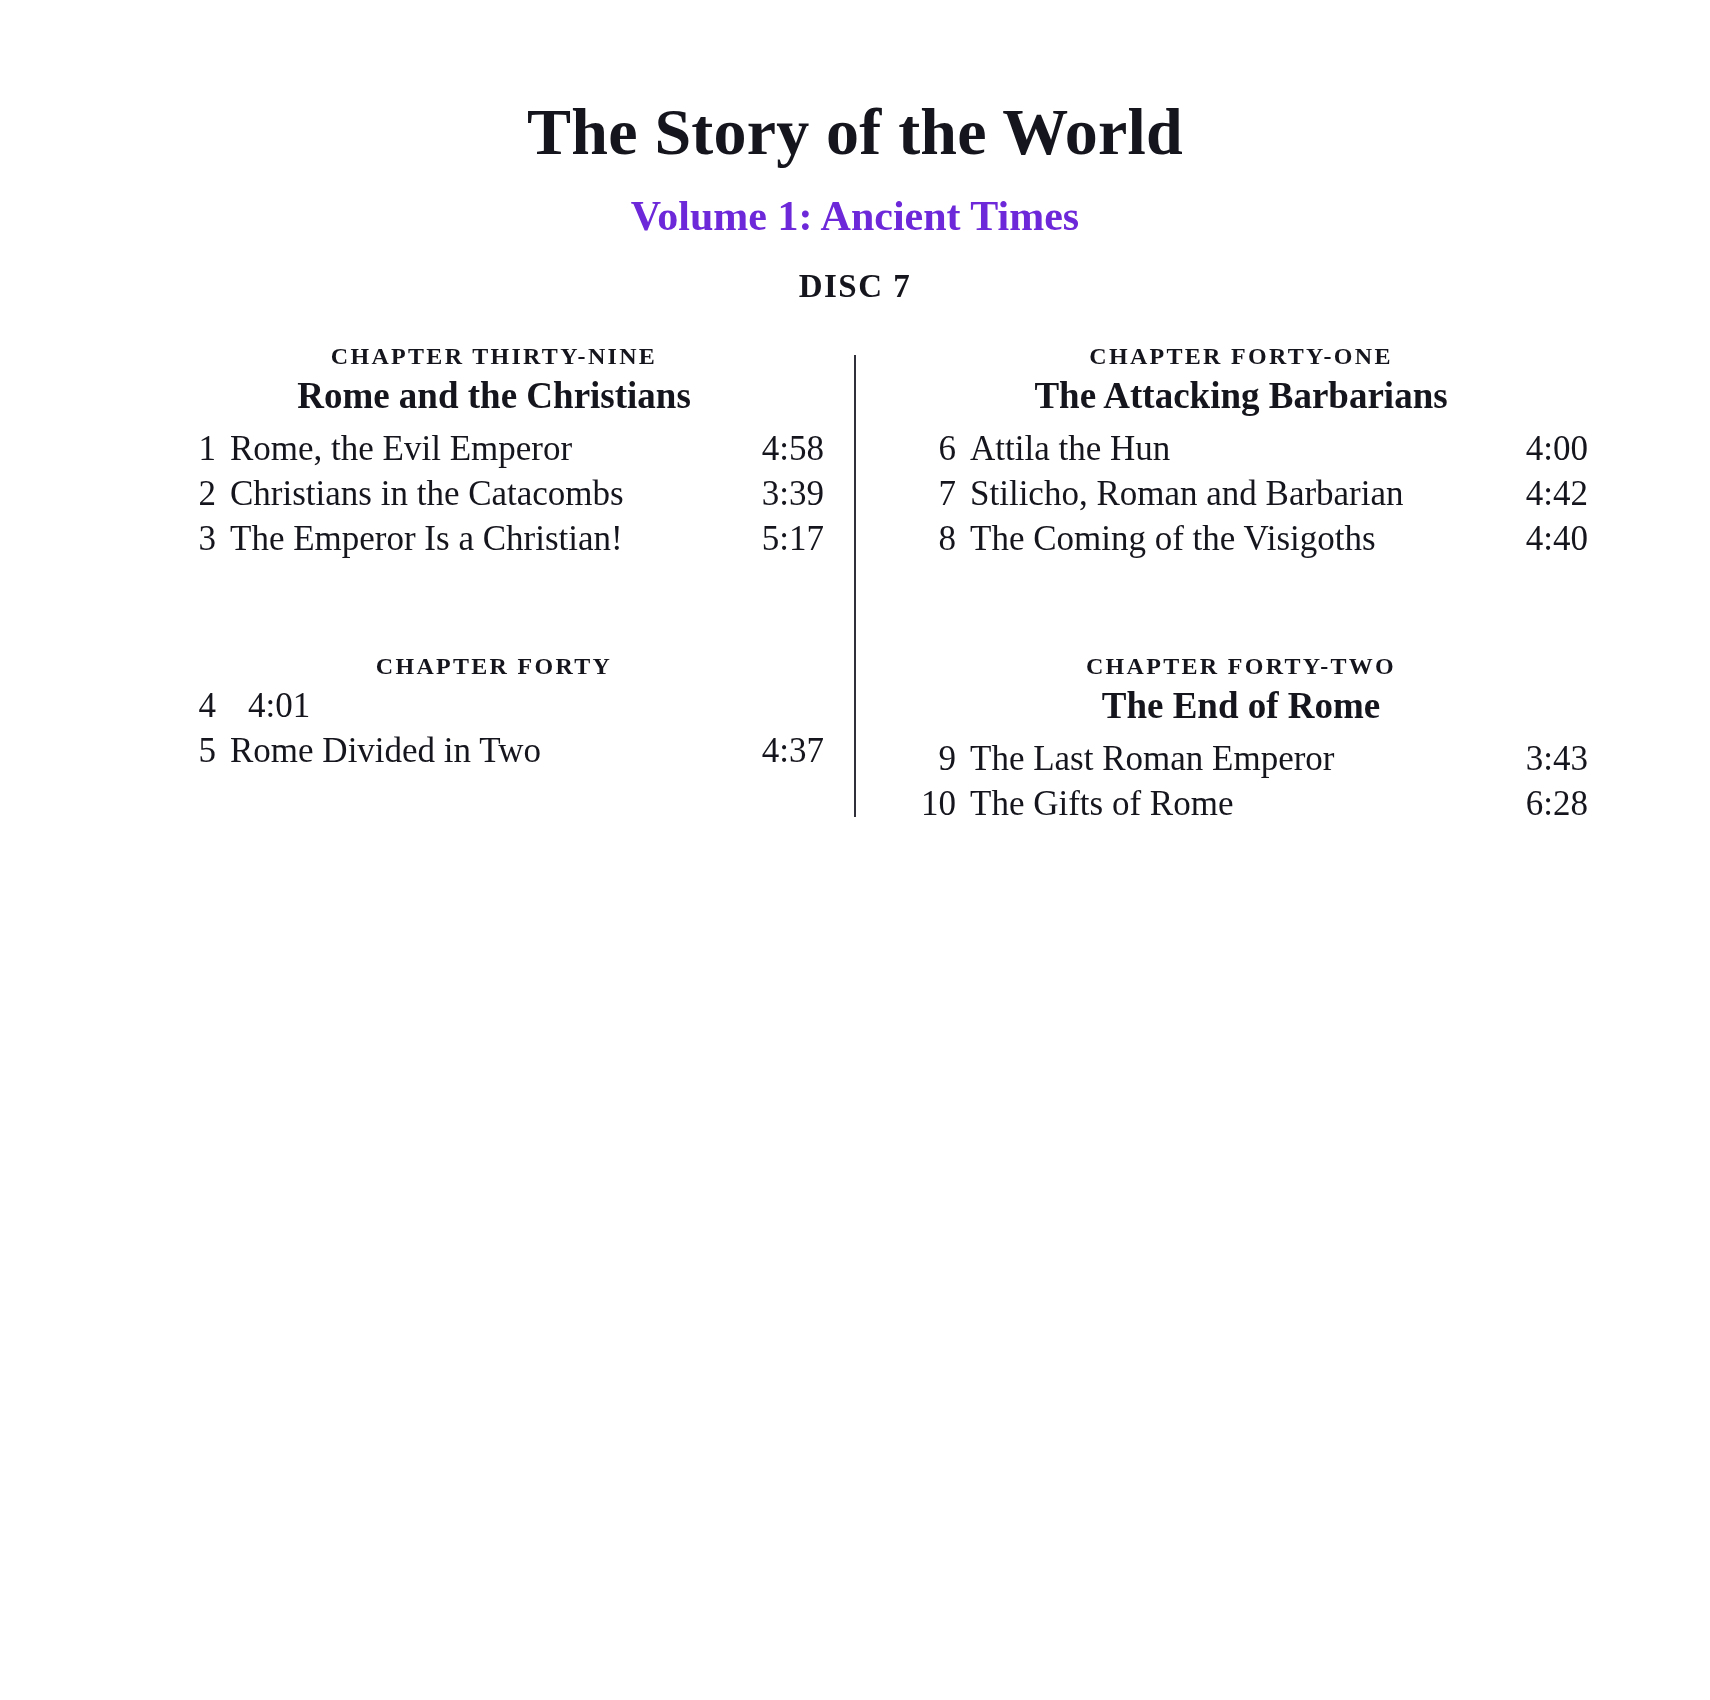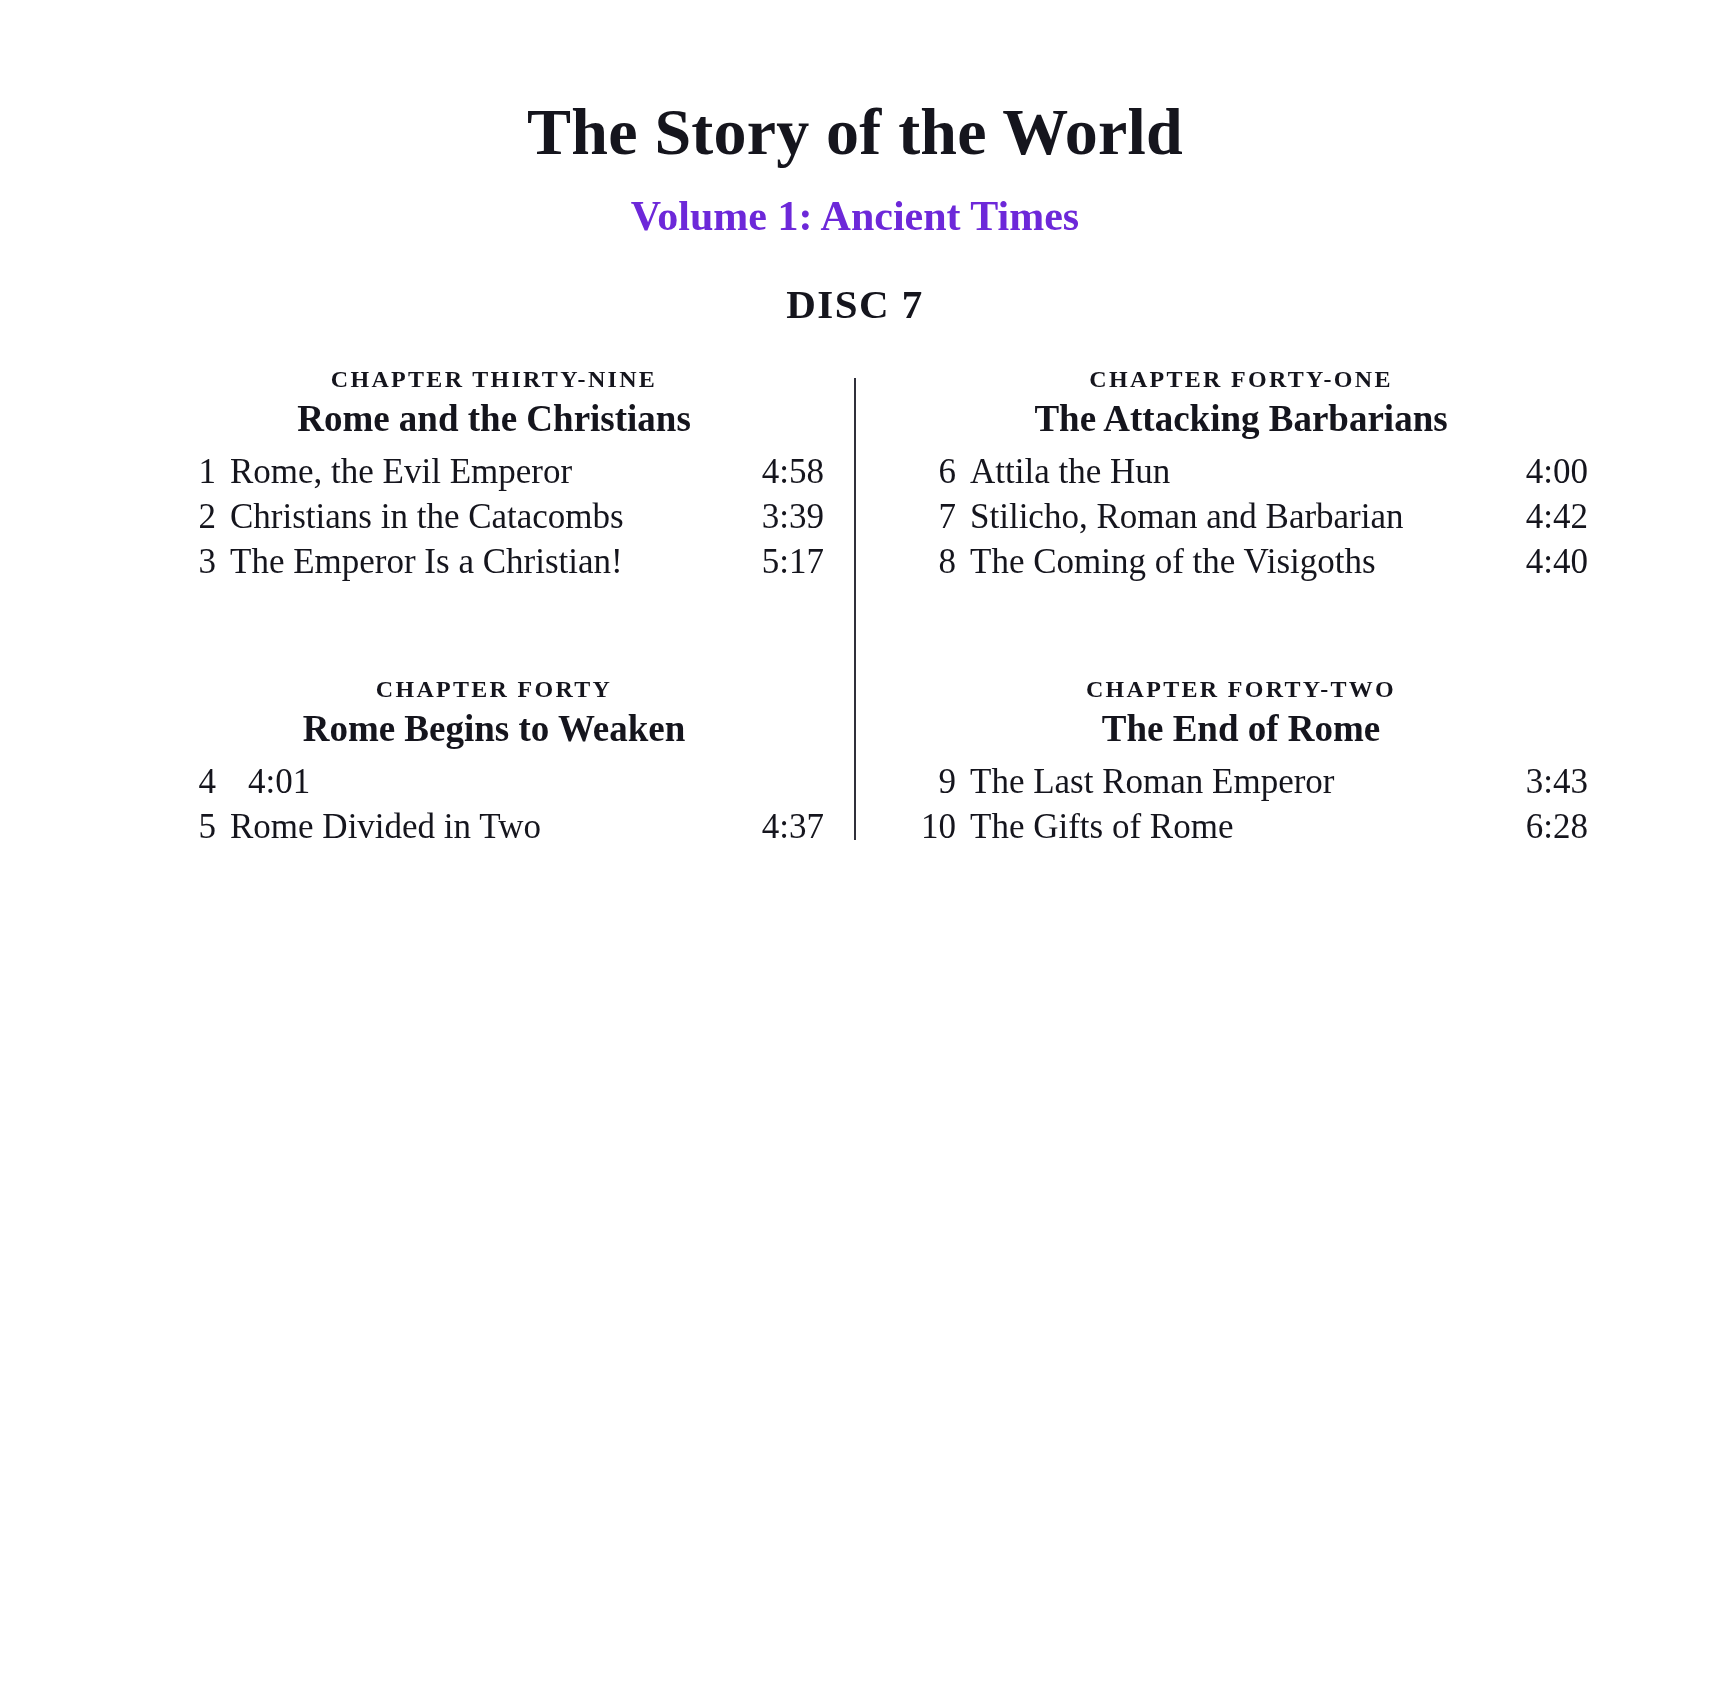--- a/index.html
+++ b/index.html
@@ -41,23 +41,23 @@
     font-size: 42px;
     margin: 0;
     padding-top: 22px;
     color: #6d28d9;
   }
 
   .disc {
     text-align: center;
     font-family: "Liberation Serif", serif;
     font-weight: bold;
-    font-size: 41px;
+    font-size: 33px;
     letter-spacing: 1.5px;
-    margin: 12px;
+    margin: 0;
     padding-top: 28px;
     color: #15151d;
   }
 
   .columns {
     position: relative;
     margin-top: 38px;
     display: flex;
     justify-content: center;
     align-items: flex-start;
@@ -179,21 +179,20 @@
           <li class="track">
             <span class="track-num">3</span>
             <span class="track-title">The Emperor Is a Christian!</span>
             <span class="track-time">5:17</span>
           </li>
         </ul>
       </div>
 
       <div class="section">
         <div class="chapter-label">CHAPTER FORTY</div>
-        <div class="chapter-title">Rome Begins to Weaken</div>
         <ul class="tracks">
           <li class="track">
             <span class="track-num">4</span>
             <span class="track-time">4:01</span>
           </li>
           <li class="track">
             <span class="track-num">5</span>
             <span class="track-title">Rome Divided in Two</span>
             <span class="track-time">4:37</span>
           </li>

